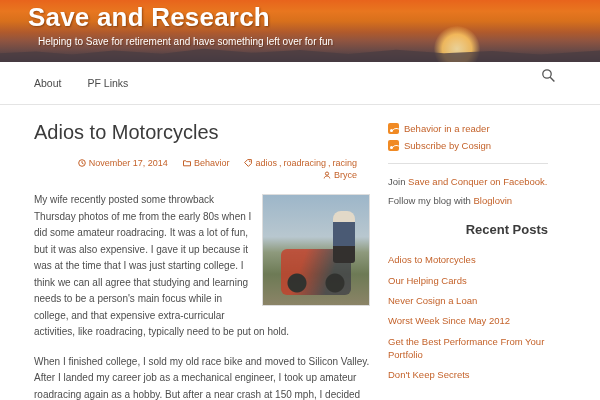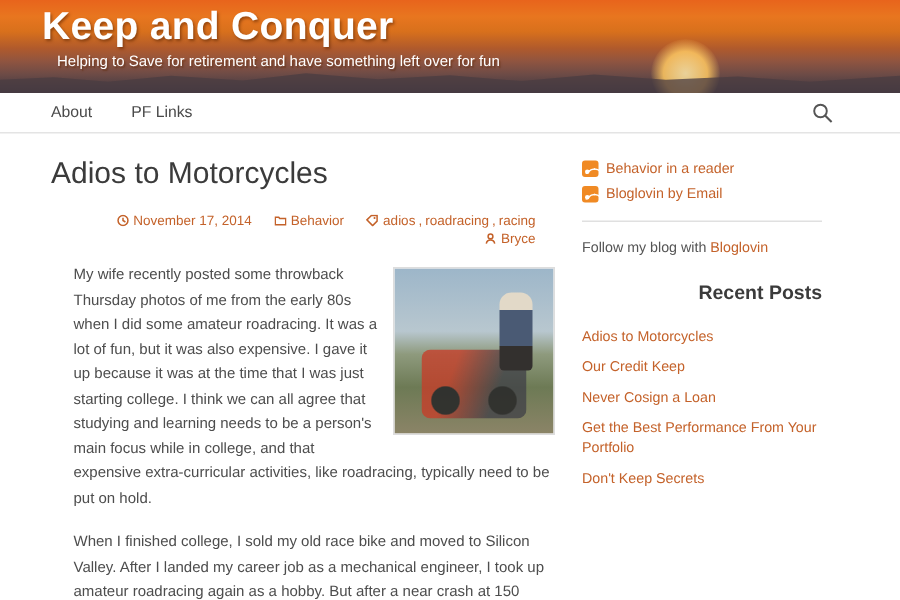--- a/index.html
+++ b/index.html
@@ -54,21 +54,21 @@
     left: 38px; top: 36px;
     font-size: 10px;
     font-weight: normal;
     color: #ffffff;
     text-shadow: 1px 1px 1px rgba(90,35,0,.5);
   }
 
   
   .navbar {
     position: relative;
-    height: 27px;
+    height: 43px;
     background: #ffffff;
     border-bottom: 1px solid #e4e4e4;
     display: flex;
     align-items: center;
     padding-left: 34px;
   }
   .navbar a {
     font-size: 10.5px;
     color: #4a4a4a;
     text-decoration: none;
@@ -115,21 +115,21 @@
     align-items: center;
     margin-right: 13px;
     color: #c4622a;
     white-space: nowrap;
   }
   .meta-item svg { margin-right: 3px; }
   .meta-item a { color: #c4622a; text-decoration: none; }
   .meta-sep { color: #c4622a; margin: 0 2px; }
 
   .post-body { font-size: 10px; color: #4d4d4d; line-height: 1.65; }
-  .post-body p { margin: 0 0 13px 15px; }
+  .post-body p { margin: 0 0 13px 0; }
 
   .img-right {
     float: right;
     margin: 2px 0 6px 10px;
     width: 108px; height: 112px;
     border: 1px solid #ddd;
     background: linear-gradient(180deg,#9db6c9 0%, #b8c7cf 38%, #8e9a7d 52%, #6d7a55 72%, #8b8467 100%);
     position: relative;
     overflow: hidden;
   }
@@ -213,21 +213,21 @@
   }
 </style>
 </head>
 <body>
 
 <div id="page">
 
   <div class="header">
     <div class="sun"></div>
     <div class="ridge"></div>
-    <div class="site-title">Keep and Conquer</div>
+    <div class="site-title">Save and Research</div>
     <div class="site-tagline">Helping to Save for retirement and have something left over for fun</div>
   </div>
 
   <div class="navbar">
     <a href="#">About</a>
     <a href="#">PF Links</a>
     <span class="search-icon">
       <svg width="15" height="15" viewBox="0 0 15 15">
         <circle cx="6" cy="6" r="4.2" fill="none" stroke="#555" stroke-width="1.3"></circle>
         <line x1="9.2" y1="9.2" x2="13.4" y2="13.4" stroke="#555" stroke-width="1.4"></line>
@@ -285,39 +285,45 @@
       </div>
     </div>
 
     <div class="side-col">
       <div class="feed-row">
         <span class="rss"></span>
         <a href="#" style="color:#c4622a;text-decoration:none;">Behavior in a reader</a>
       </div>
       <div class="feed-row">
         <span class="rss"></span>
-        <a href="#" style="color:#c4622a;text-decoration:none;">Bloglovin by Email</a>
+        <a href="#" style="color:#c4622a;text-decoration:none;">Subscribe by Cosign</a>
       </div>
 
       <hr class="side-divider">
 
+      <p class="side-para">
+        <span>Join </span><a href="#">Save and Conquer on Facebook.</a>
+      </p>
       <p class="side-para">
         <span>Follow my blog with </span><a href="#">Bloglovin</a>
       </p>
 
       <h3 class="widget-title">Recent Posts</h3>
       <ul class="recent-list">
         <li>
             <a href="#">Adios to Motorcycles</a>
           </li>
         <li>
-            <a href="#">Our Credit Keep</a>
+            <a href="#">Our Helping Cards</a>
           </li>
         <li>
             <a href="#">Never Cosign a Loan</a>
+          </li>
+        <li>
+            <a href="#">Worst Week Since May 2012</a>
           </li>
         <li>
             <a href="#">Get the Best Performance From Your Portfolio</a>
           </li>
         <li>
             <a href="#">Don't Keep Secrets</a>
           </li>
 
       </ul>
     </div>

